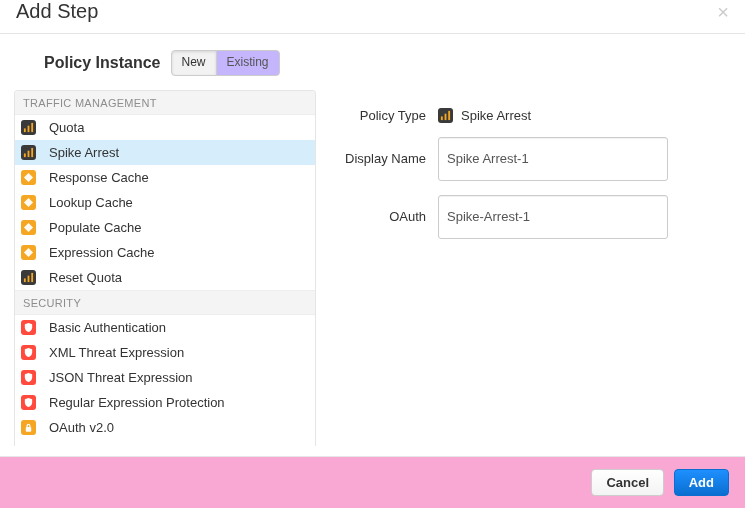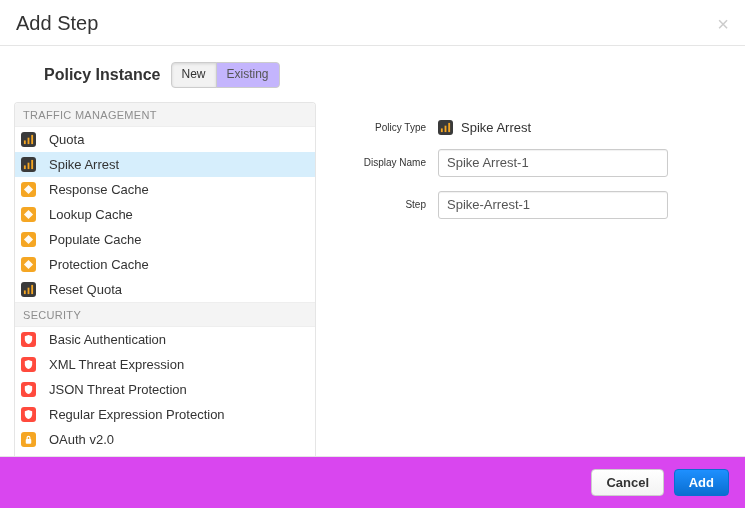--- a/index.html
+++ b/index.html
@@ -7,21 +7,21 @@
     font-family: "Helvetica Neue", Helvetica, Arial, sans-serif;
     font-size: 13px;
     color: #333;
     background: #fff;
     width: 745px;
     height: 508px;
     overflow: hidden;
     position: relative;
   }
   .modal-header {
-    padding: 12px 16px 10px 16px;
+    padding: 0 16px 10px 16px;
     border-bottom: 1px solid #e5e5e5;
     display: flex;
     justify-content: space-between;
     align-items: center;
   }
   .modal-header h3 {
     font-size: 20px;
     font-weight: 400;
     color: #333;
   }
@@ -115,44 +115,44 @@
   .icon svg { width: 11px; height: 11px; display:block; }
   .form-row {
     display: flex;
     align-items: center;
     margin-bottom: 14px;
   }
   .form-label {
     width: 110px;
     text-align: right;
     padding-right: 12px;
-    font-size: 10px;
+    font-size: 13px;
     color: #333;
   }
   .form-static {
     display: flex;
     align-items: center;
     gap: 8px;
     font-size: 13px;
   }
   input.form-input {
     width: 230px;
-    height: 28px;
+    height: 44px;
     padding: 4px 8px;
     border: 1px solid #ccc;
     border-radius: 3px;
     font-size: 13px;
     color: #555;
     box-shadow: inset 0 1px 1px rgba(0,0,0,.06);
   }
   .modal-footer {
     border-top: 1px solid #e5e5e5;
     padding: 12px 16px;
     text-align: right;
-    background: #d946ef;
+    background: #f9a8d4;
     position: absolute;
     bottom: 0; left:0; right:0;
   }
   .btn {
     display: inline-block;
     padding: 5px 14px;
     font-size: 13px;
     border-radius: 4px;
     border: 1px solid #ccc;
     background: linear-gradient(#fff,#f3f3f3);
@@ -234,21 +234,21 @@
             </svg>
           </span>
           <span>Populate Cache</span>
         </div>
         <div class="policy-item">
           <span class="icon" style="background: rgb(245, 166, 35);">
             <svg viewBox="0 0 12 12">
               <path d="M6 1 L11 6 L6 11 L1 6 Z" fill="#fff" opacity=".95"></path>
             </svg>
           </span>
-          <span>Protection Cache</span>
+          <span>Expression Cache</span>
         </div>
         <div class="policy-item">
           <span class="icon" style="background: rgb(58, 58, 58);">
             <svg viewBox="0 0 12 12">
               <rect x="1" y="7" width="2" height="4" fill="#f5a623"></rect>
               <rect x="5" y="4" width="2" height="7" fill="#f5a623"></rect>
               <rect x="9" y="1" width="2" height="10" fill="#f5a623"></rect>
             </svg>
           </span>
           <span>Reset Quota</span>
@@ -269,21 +269,21 @@
             </svg>
           </span>
           <span>XML Threat Expression</span>
         </div>
         <div class="policy-item">
           <span class="icon" style="background: rgb(255, 74, 61);">
             <svg viewBox="0 0 12 12">
               <path d="M6 1 L10 2.5 V6 C10 8.5 8 10.5 6 11 C4 10.5 2 8.5 2 6 V2.5 Z" fill="#fff"></path>
             </svg>
           </span>
-          <span>JSON Threat Protection</span>
+          <span>JSON Threat Expression</span>
         </div>
         <div class="policy-item">
           <span class="icon" style="background: rgb(255, 74, 61);">
             <svg viewBox="0 0 12 12">
               <path d="M6 1 L10 2.5 V6 C10 8.5 8 10.5 6 11 C4 10.5 2 8.5 2 6 V2.5 Z" fill="#fff"></path>
             </svg>
           </span>
           <span>Regular Expression Protection</span>
         </div>
         <div class="policy-item">
@@ -312,21 +312,21 @@
           <span>Spike Arrest</span>
         </div>
       </div>
 
       <div class="form-row">
         <div class="form-label">Display Name</div>
         <input class="form-input" type="text" value="Spike Arrest-1" style="">
       </div>
 
       <div class="form-row">
-        <div class="form-label">Step</div>
+        <div class="form-label">OAuth</div>
         <input class="form-input" type="text" value="Spike-Arrest-1" style="">
       </div>
 
     </div>
   </div>
 </div>
 
 <div class="modal-footer">
   <button class="btn">Cancel</button>
   <button class="btn btn-primary">Add</button>

